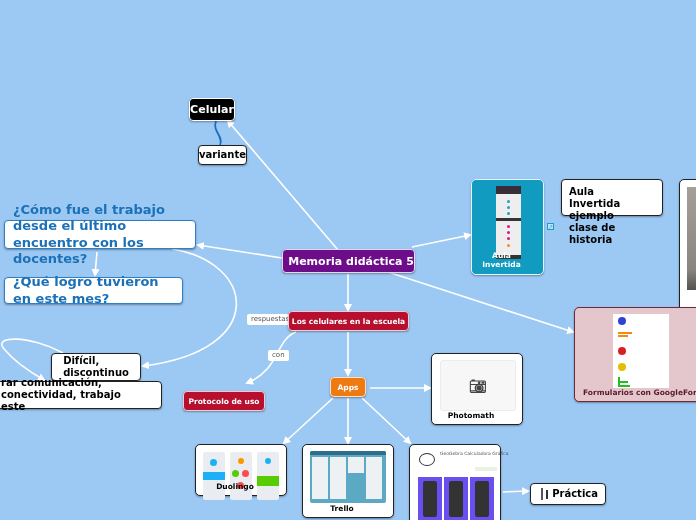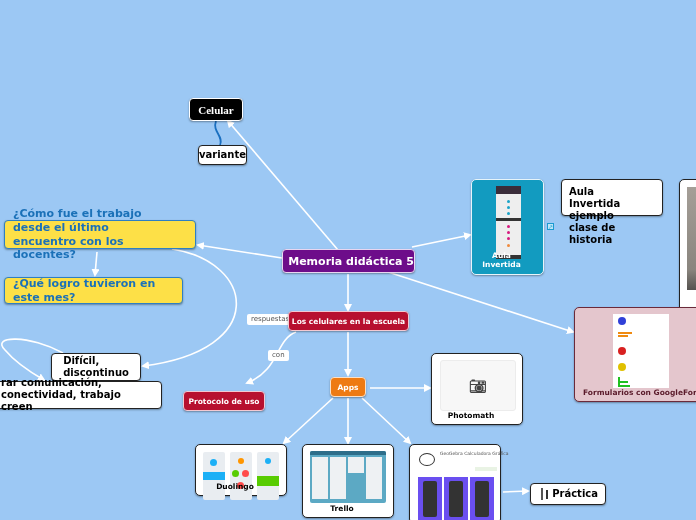--- a/index.html
+++ b/index.html
@@ -10,21 +10,21 @@
     }
     svg.links { position:absolute; left:0; top:0; width:696px; height:520px; pointer-events:none; }
     .node {
       position:absolute; box-sizing:border-box; border-radius:4px;
       font-weight:bold; display:flex; align-items:center;
       box-shadow:0 1px 2px rgba(0,0,0,0.35);
     }
     .n-central { background:#6d0d8a; color:#fff; border:1px solid #e8d6f0; font-size:11px; justify-content:center; }
     .n-black { background:#000; color:#fff; border:1px solid #fff; font-size:11px; justify-content:center; }
     .n-white { background:#fff; color:#000; border:1.5px solid #222; font-size:10px; padding:0 7px; line-height:1.2; }
-    .n-blue { background:#fde047; color:#1b71b8; border:1.5px solid #2e7fc3; font-size:11px; padding:4px 8px; line-height:1.25; }
+    .n-blue { background:#ffffff; color:#1b71b8; border:1.5px solid #2e7fc3; font-size:13px; padding:4px 8px; line-height:1.25; }
     .n-red { background:#b7102f; color:#fff; border:1px solid #f2c9d2; font-size:7.5px; justify-content:center; }
     .n-orange { background:#ee7a12; color:#fff; border:1px solid #fbe0c6; font-size:7.5px; justify-content:center; }
     .n-label {
       position:absolute; background:#fff; color:#555; font-size:7px; font-weight:normal;
       padding:2px 4px; border-radius:2px; line-height:1;
     }
     .card {
       position:absolute; box-sizing:border-box; border-radius:5px;
       font-weight:bold; font-size:7.5px; color:#000; text-align:center;
       box-shadow:0 1px 2px rgba(0,0,0,0.35);
@@ -77,21 +77,21 @@
     <line x1="503" y1="492" x2="528" y2="491" marker-end="url(#arr)"></line>
   </g>
 
   <path d="M216,121 C212,132 224,136 220,145" stroke="#1a6fc0" stroke-width="1.8" fill="none"></path>
 </svg>
 
 <div class="node n-central" style="left:282px;top:249px;width:133px;height:24px;justify-content:flex-end;">
   <span>Memoria didáctica 5</span>
 </div>
 
-<div class="node n-black" style="left:189px;top:98px;width:54px;height:23px;font-family:Liberation Serif, serif;">
+<div class="node n-black" style="left:189px;top:98px;width:46px;height:23px;">
   <span>Celular</span>
 </div>
 
 <div class="node n-white" style="left:198px;top:145px;width:49px;height:20px;justify-content:center;padding:0;">
   <span>variante</span>
 </div>
 
 <div class="node n-blue" style="left:4px;top:220px;width:192px;height:29px;">
   <span style="max-width:160px;">¿Cómo fue el trabajo desde el último encuentro con los docentes?</span>
 </div>
@@ -101,21 +101,21 @@
 </div>
 
 <span class="n-label" style="left:225px;top:314px;margin-left:22px;">respuestas</span>
 
 <div class="node n-white" style="left:51px;top:353px;width:90px;height:20px;justify-content:center;padding:13px;">
   <span>Difícil, discontinuo</span>
 </div>
 
 <div class="node n-white" style="left:-8px;top:381px;width:170px;height:28px;flex-direction:column;align-items:flex-start;justify-content:center;padding-left:8px;">
   <span>rar comunicación, conectividad, trabajo</span>
-  <span>creen</span>
+  <span>este</span>
 </div>
 
 <div class="node n-red" style="left:288px;top:311px;width:121px;height:20px;">
   <span>Los celulares en la escuela</span>
 </div>
 
 <span class="n-label" style="left:268px;top:350px;">con</span>
 
 <div class="node n-red" style="left:183px;top:391px;width:82px;height:20px;">
   <span>Protocolo de uso</span>

